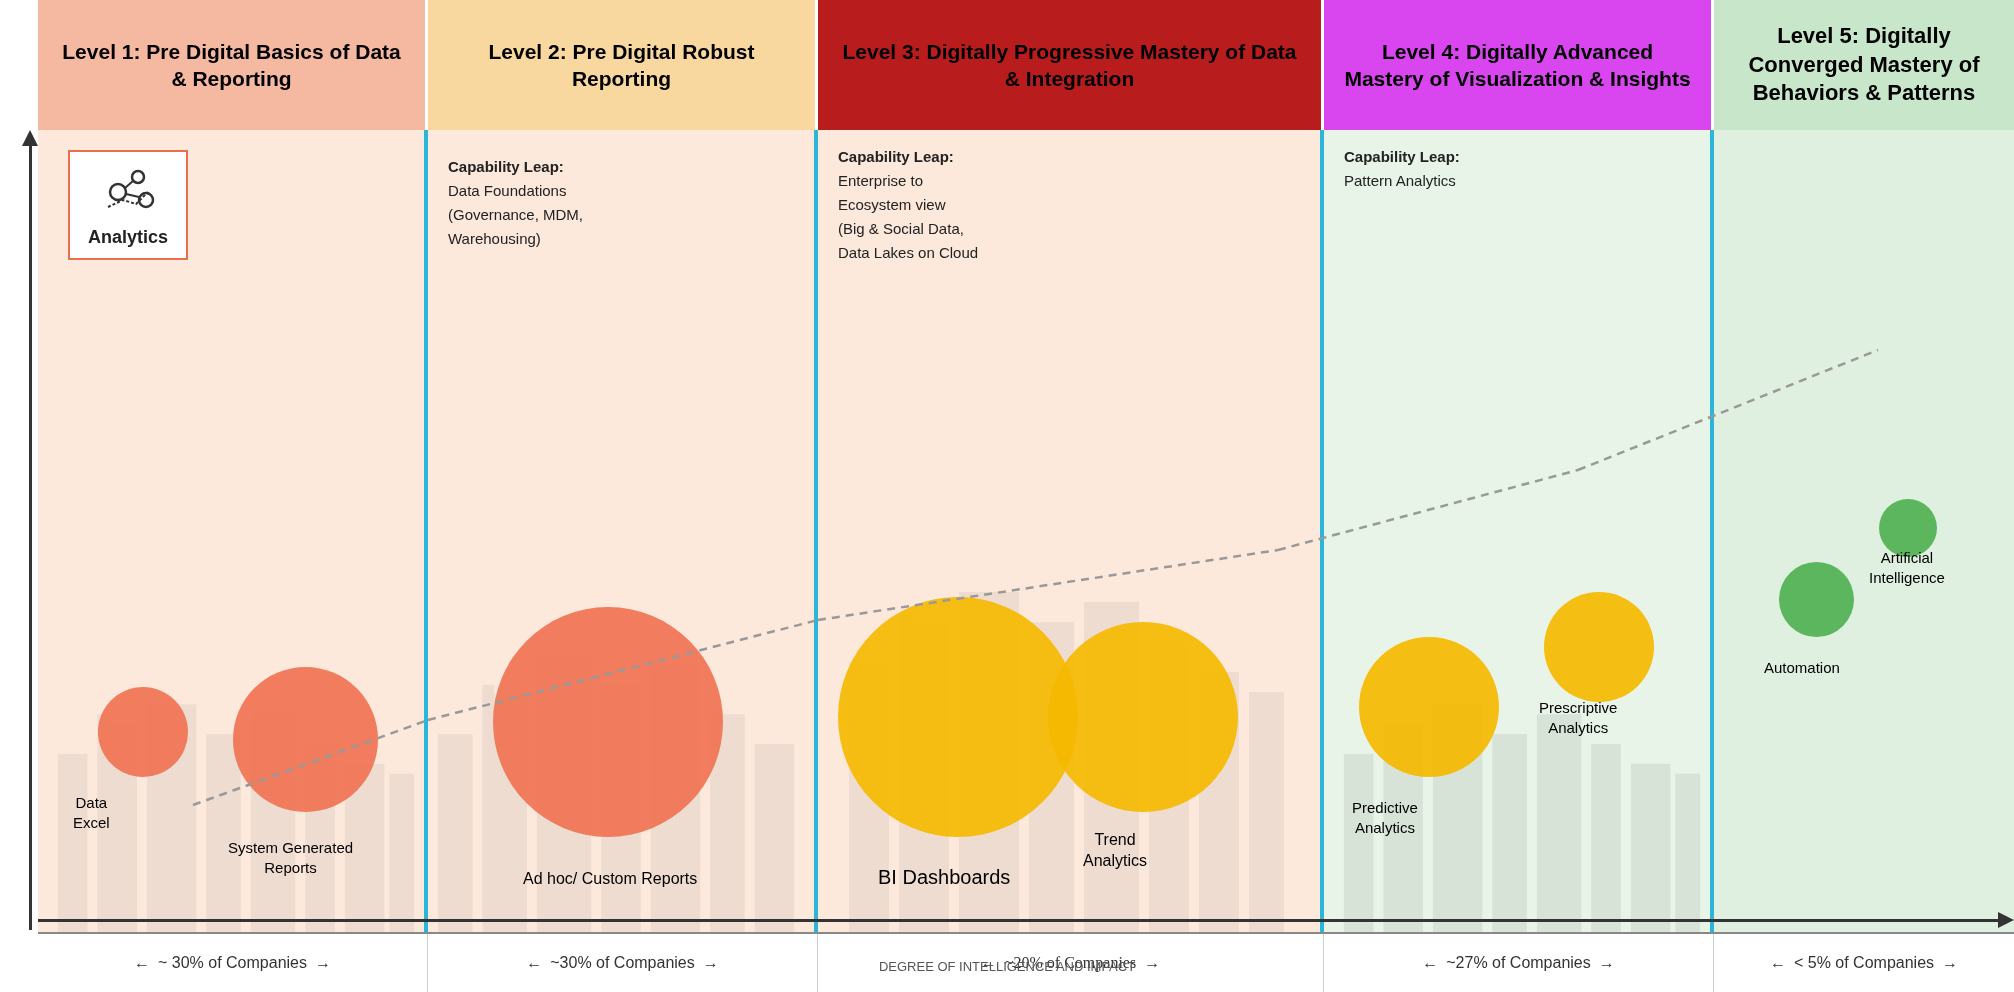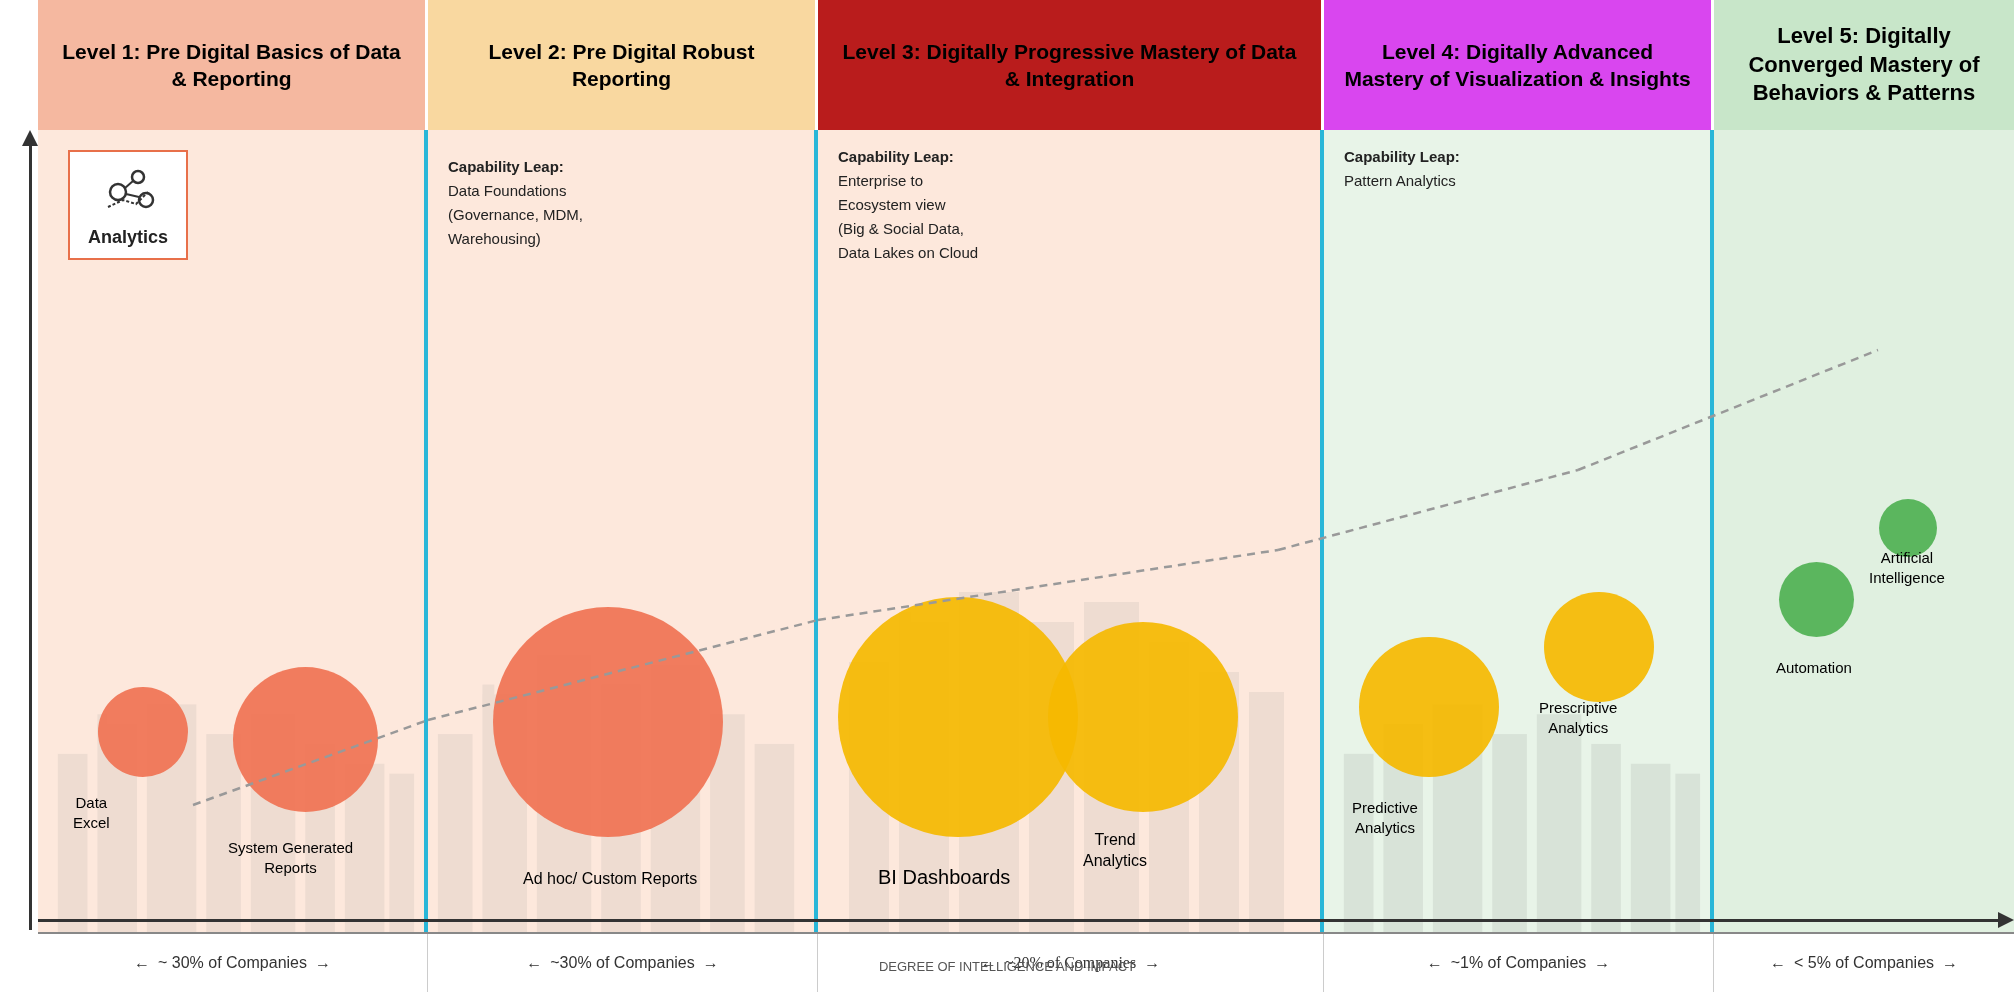--- a/index.html
+++ b/index.html
@@ -330,21 +330,21 @@
             <div style="width:110px;height:110px;border-radius:50%;background:#F5B800;opacity:0.92;"></div>
           </div>
           <div style="position:absolute;bottom:195px;left:215px;font-size:15px;text-align:center;line-height:1.3;">Prescriptive<br>Analytics</div>
         </div>
 
         <div class="col col5" style="position:relative; overflow:hidden; background: linear-gradient(to bottom, #e0f0e0, #e0f0e0); border-right:none;">
 
           <div style="position:absolute; bottom:295px; left:65px;">
             <div style="width:75px;height:75px;border-radius:50%;background:#4CAF50;opacity:0.9;"></div>
           </div>
-          <div style="position:absolute;bottom:255px;left:62px;font-size:15px;text-align:center;line-height:1.3;">Automation</div>
+          <div style="position:absolute;bottom:255px;left:50px;font-size:15px;text-align:center;line-height:1.3;">Automation</div>
 
           <div style="position:absolute; bottom:375px; left:165px;">
             <div style="width:58px;height:58px;border-radius:50%;background:#4CAF50;opacity:0.9;"></div>
           </div>
           <div style="position:absolute;bottom:345px;left:155px;font-size:15px;text-align:center;line-height:1.3;">Artificial<br>Intelligence</div>
         </div>
 
         <svg style="position:absolute;top:0;left:0;width:100%;height:100%;pointer-events:none;z-index:10;">
           <line x1="155" y1="675" x2="390" y2="590" stroke="#999" stroke-width="2.5" stroke-dasharray="8,6"></line>
           <line x1="390" y1="590" x2="780" y2="490" stroke="#999" stroke-width="2.5" stroke-dasharray="8,6"></line>
@@ -366,21 +366,21 @@
           <span style="margin:0 8px;">~30% of Companies</span>
           <span>→</span>
         </div>
         <div class="stats-cell sc3">
           <span>←</span>
           <span style="margin:4px 8px;font-family:Liberation Serif, serif;">~20% of Companies</span>
           <span>→</span>
         </div>
         <div class="stats-cell sc4">
           <span>←</span>
-          <span style="margin:0 8px;">~1% of Companies</span>
+          <span style="margin:0 8px;">~27% of Companies</span>
           <span>→</span>
         </div>
         <div class="stats-cell sc5">
           <span>←</span>
           <span style="margin:8px 8px;">&lt; 5% of Companies</span>
           <span>→</span>
         </div>
       </div>
 
     </div>

